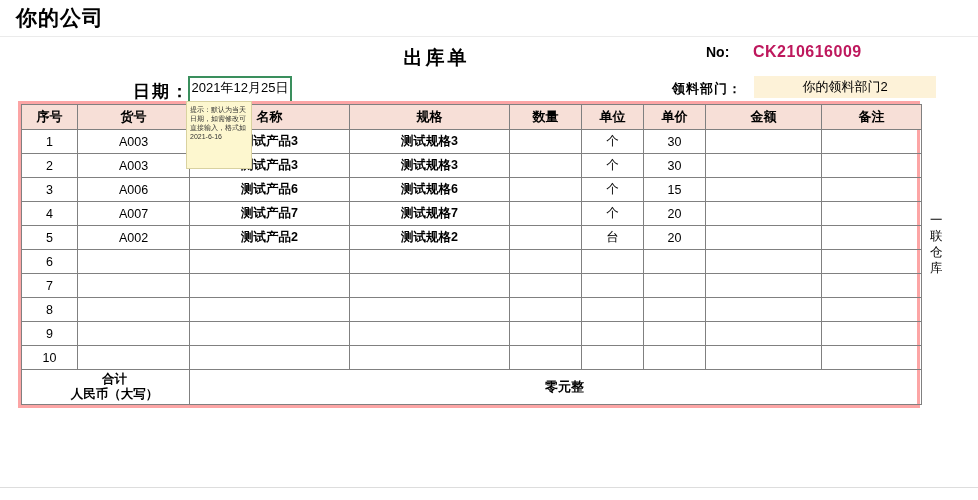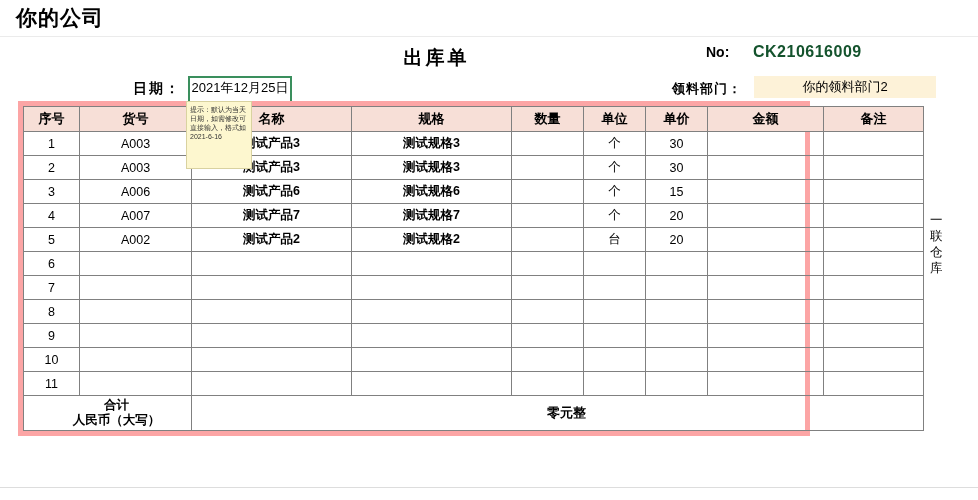--- a/index.html
+++ b/index.html
@@ -49,32 +49,32 @@
     font-size: 14px;
     font-weight: bold;
   }
   #no-value {
     position: absolute;
     left: 753px;
     top: 41px;
     width: 152px;
     height: 22px;
     background: #ffffff;
-    color: #14532d;
+    color: #be185d;
     font-size: 16px;
     font-weight: bold;
     line-height: 22px;
     letter-spacing: 0.5px;
   }
   
   #date-label {
     position: absolute;
     left: 133px;
     top: 80px;
-    font-size: 14px;
+    font-size: 17px;
     font-weight: bold;
     letter-spacing: 2px;
   }
   #date-value {
     position: absolute;
     left: 188px;
     top: 76px;
     width: 104px;
     height: 34px;
     border: 2px solid #3a8f5d;
@@ -101,22 +101,22 @@
     background: #fdf2d8;
     text-align: center;
     font-size: 13px;
     line-height: 22px;
   }
   
   #table-wrap {
     position: absolute;
     left: 18px;
     top: 101px;
-    width: 792px;
-    border: 5px solid #fca5a5;
+    width: 902px;
+    border: 3px solid #fca5a5;
     box-sizing: border-box;
   }
   table {
     border-collapse: collapse;
     width: 100%;
     table-layout: fixed;
   }
   th, td {
     border: 1px solid #808080;
     height: 23px;
@@ -374,31 +374,20 @@
             <td>10</td>
             <td class="code"></td>
             <td class="name"></td>
             <td class="spec"></td>
             <td></td>
             <td></td>
             <td></td>
             <td></td>
             <td></td>
           </tr>
-          <tr>
-            <td>11</td>
-            <td class="code"></td>
-            <td class="name"></td>
-            <td class="spec"></td>
-            <td></td>
-            <td></td>
-            <td></td>
-            <td></td>
-            <td></td>
-          </tr>
         </tbody>
       <tfoot>
         <tr>
           <td colspan="2">
             <div id="total-label">
               <div>合计</div>
               <div>人民币（大写）</div>
             </div>
           </td>
           <td colspan="7" id="total-value">零元整</td>

